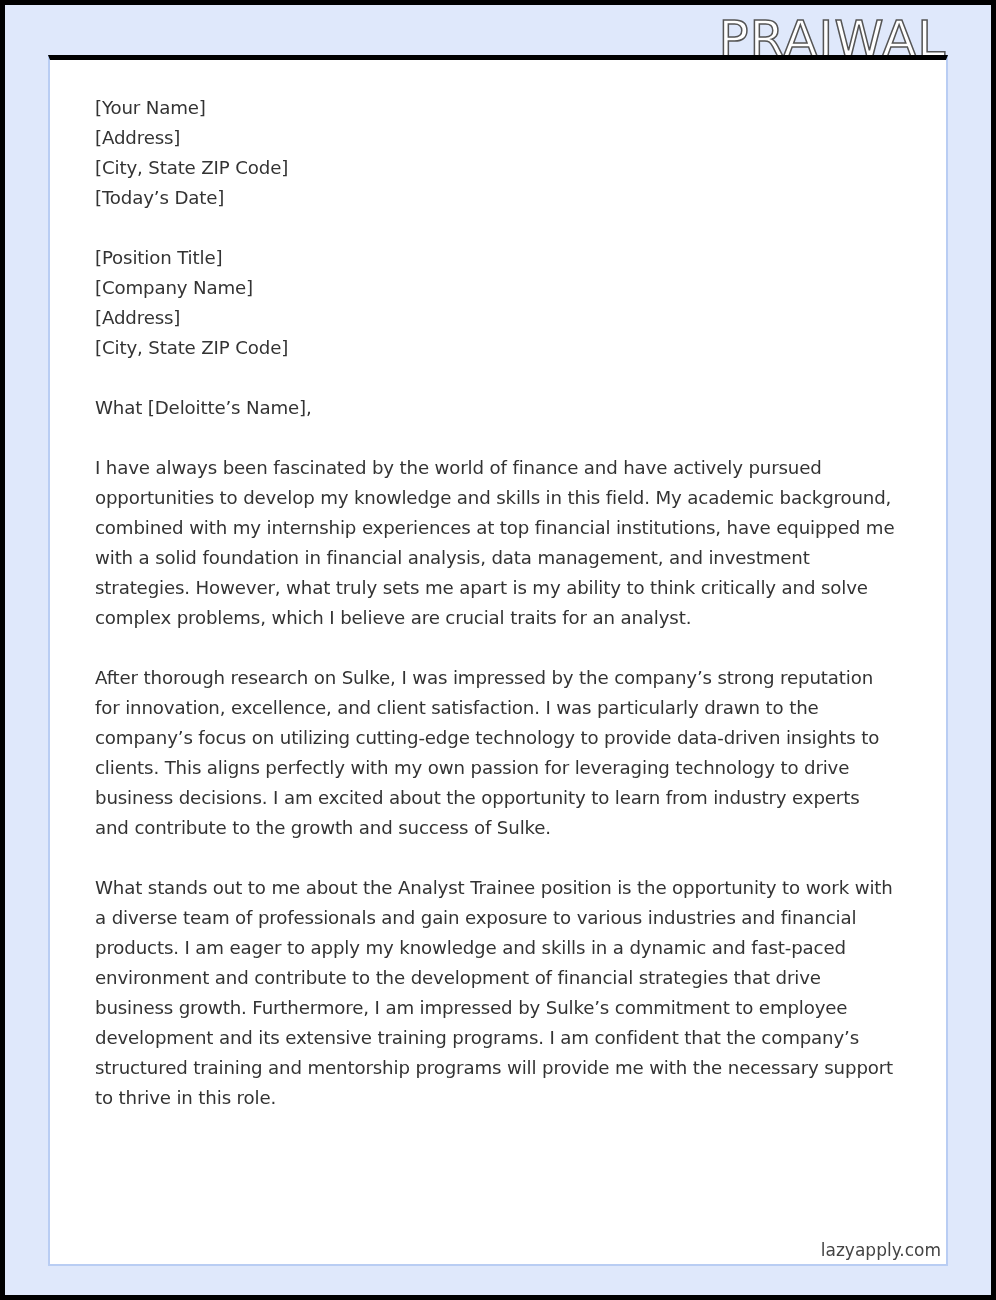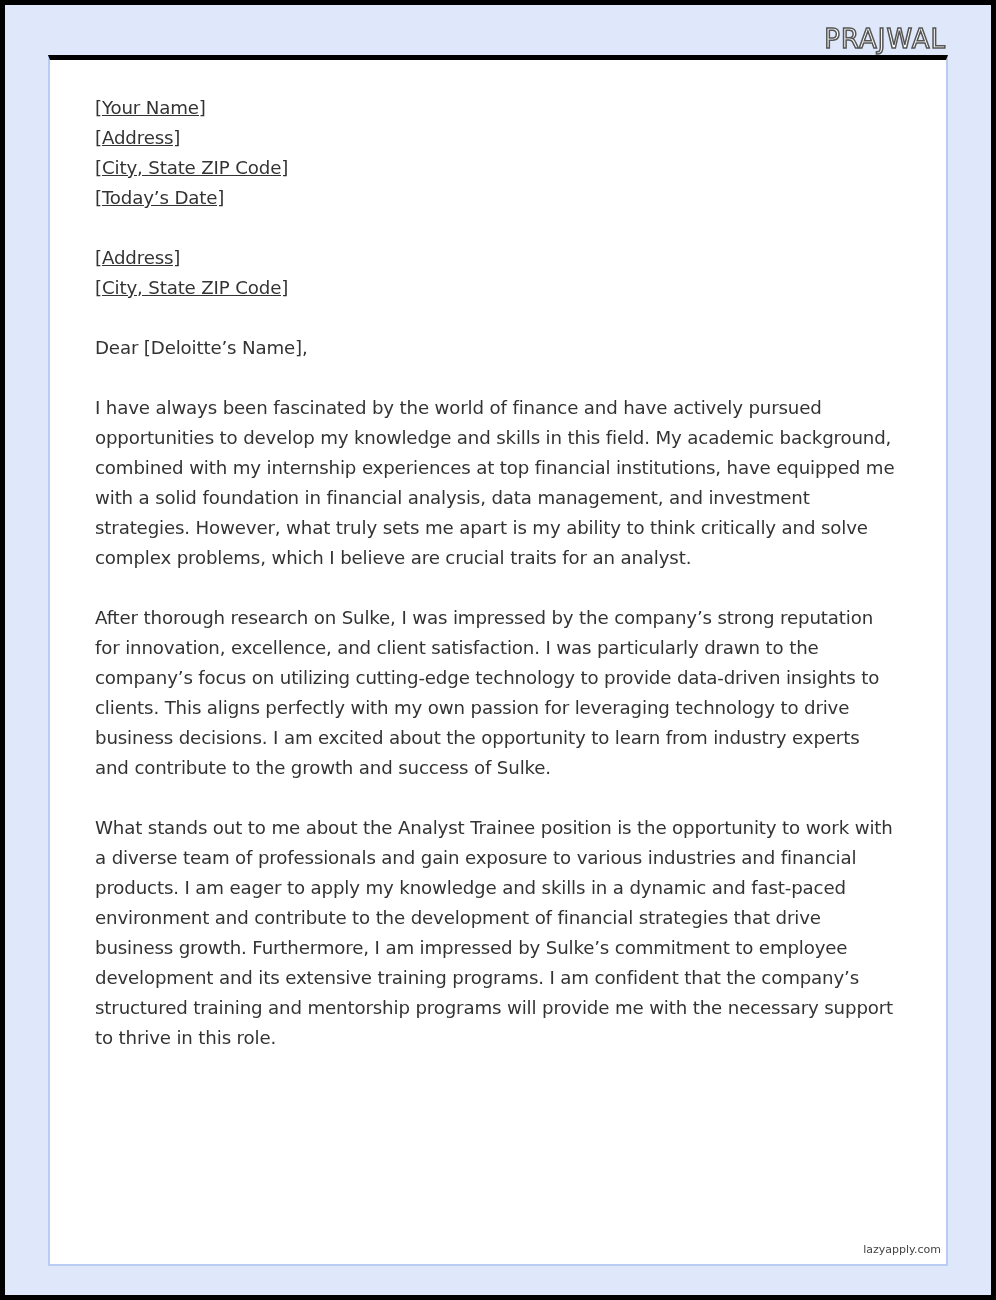--- a/index.html
+++ b/index.html
@@ -10,21 +10,21 @@
     }
     .frame {
       position: absolute; left: 5px; top: 5px;
       width: 986px; height: 1290px;
       background: #dfe8fb;
       overflow: hidden;
     }
     .brand {
       position: absolute; right: 45px; top: 12px;
       font-family: "DejaVu Sans", sans-serif;
-      font-size: 26px; letter-spacing: 1px;
+      font-size: 50px; letter-spacing: 1px;
       color: #ffffff;
       -webkit-text-stroke: 1.5px #555;
       font-weight: normal;
       line-height: 44px;
     }
     .paper {
       position: absolute; left: 43px; top: 50px;
       width: 896px; height: 1204px;
       background: #ffffff;
       border: 2px solid #b9cdf3;
@@ -33,45 +33,47 @@
     }
     .content {
       position: absolute; left: 95px; top: 93px;
       width: 800px;
       color: #333;
       font-size: 18.2px;
       line-height: 30px;
       letter-spacing: -0.15px;
     }
     .content p { margin: 0 0 30px 0; }
-    .content .line { display: block; text-decoration: underline; }
+    .content .line { display: block; }
     .watermark {
       position: absolute; right: 55px; top: 1240px;
-      font-size: 11px; color: #444;
+      font-size: 17px; color: #444;
       line-height: 20px;
     }
   </style>
 </head>
 <body>
 
 <div class="frame">
   <div class="brand">PRAJWAL</div>
   <div class="paper"></div>
 </div>
 
 <div class="content">
   <p>
     <span class="line">[Your Name]</span>
     <span class="line">[Address]</span>
     <span class="line">[City, State ZIP Code]</span>
     <span class="line">[Today’s Date]</span>
   </p>
   <p>
+    <span class="line">[Position Title]</span>
+    <span class="line">[Company Name]</span>
     <span class="line">[Address]</span>
     <span class="line">[City, State ZIP Code]</span>
   </p>
-  <p>Dear [Deloitte’s Name],</p>
+  <p>What [Deloitte’s Name],</p>
   <p>I have always been fascinated by the world of finance and have actively pursued opportunities to develop my knowledge and skills in this field. My academic background, combined with my internship experiences at top financial institutions, have equipped me with a solid foundation in financial analysis, data management, and investment strategies. However, what truly sets me apart is my ability to think critically and solve complex problems, which I believe are crucial traits for an analyst.</p>
   <p>After thorough research on Sulke, I was impressed by the company’s strong reputation for innovation, excellence, and client satisfaction. I was particularly drawn to the company’s focus on utilizing cutting-edge technology to provide data-driven insights to clients. This aligns perfectly with my own passion for leveraging technology to drive business decisions. I am excited about the opportunity to learn from industry experts and contribute to the growth and success of Sulke.</p>
   <p>What stands out to me about the Analyst Trainee position is the opportunity to work with a diverse team of professionals and gain exposure to various industries and financial products. I am eager to apply my knowledge and skills in a dynamic and fast-paced environment and contribute to the development of financial strategies that drive business growth. Furthermore, I am impressed by Sulke’s commitment to employee development and its extensive training programs. I am confident that the company’s structured training and mentorship programs will provide me with the necessary support to thrive in this role.</p>
 </div>
 
 <div class="watermark">lazyapply.com</div>
 
 </body></html>

